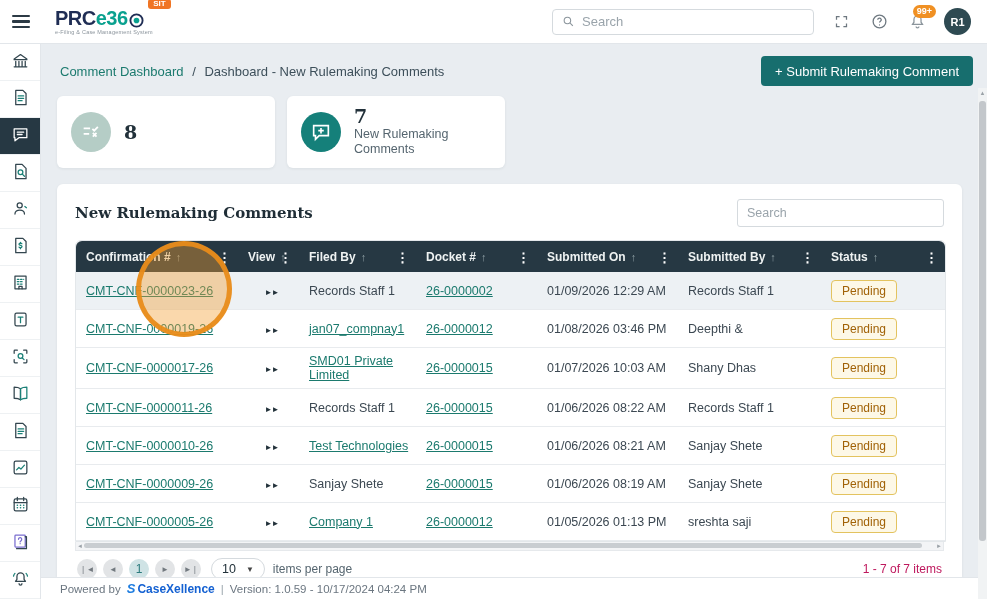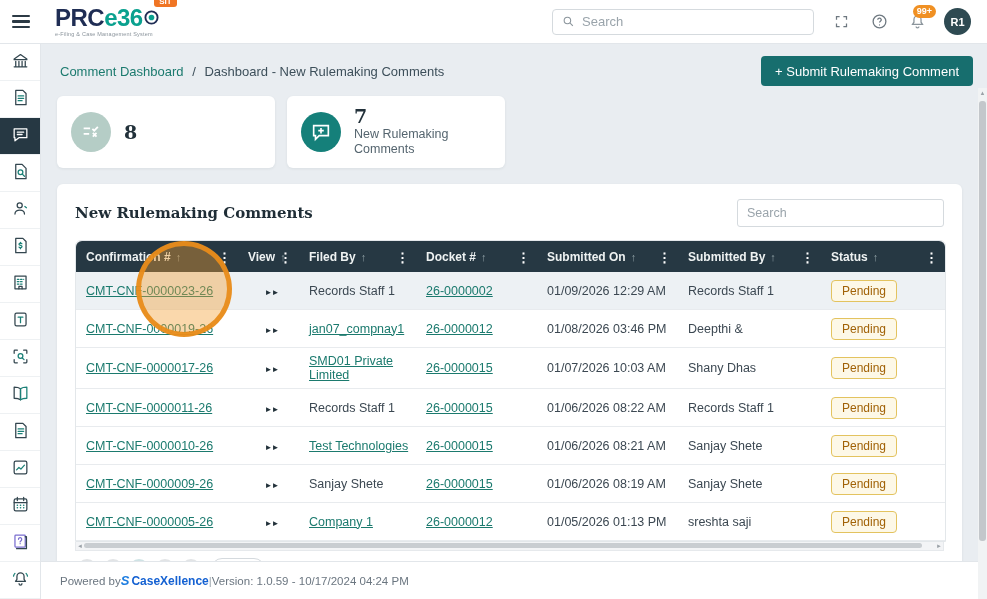--- a/index.html
+++ b/index.html
@@ -5,21 +5,21 @@
   * { margin:0; padding:0; box-sizing:border-box; }
   html,body { width:987px; height:599px; overflow:hidden; }
   body { font-family:"Liberation Sans", sans-serif; background:#e9edf1; color:#3c4852; position:relative; }
 
   
   .topbar { position:absolute; top:0; left:0; right:0; height:44px; background:#fff;
             border-bottom:1px solid #e2e6ea; display:flex; align-items:center; z-index:30; }
   .hamburger { width:41px; display:flex; flex-direction:column; gap:3px; align-items:center; cursor:pointer; }
   .hamburger span { display:block; width:18px; height:2.5px; background:#2c3a45; border-radius:1px; }
   .logo-wrap { margin-left:14px; position:relative; display:flex; flex-direction:column; line-height:1; }
-  .logo-line { display:flex; align-items:center; font-weight:bold; font-size:24px; letter-spacing:-0.5px; }
+  .logo-line { display:flex; align-items:flex-end; font-weight:bold; font-size:20px; letter-spacing:-0.5px; }
   .logo-prefix { color:#1f2d54; }
   .logo-mid { color:#0aa18f; }
   .logo-orb { width:15px; height:15px; margin-left:1px; }
   .logo-tagline { font-size:5.5px; color:#8a939b; margin-top:2px; letter-spacing:.2px; }
   .env-badge { position:absolute; top:-9px; right:-18px; background:#f07524; color:#fff;
                font-size:8px; font-weight:bold; padding:1px 5px; border-radius:3px; }
   .topbar-right { margin-left:auto; display:flex; align-items:center; gap:16px; padding-right:16px; }
   .top-search { display:flex; align-items:center; gap:7px; width:262px; height:26px;
                 border:1px solid #d5dade; border-radius:4px; padding:0 9px; background:#fff; }
   .top-search svg { flex:0 0 auto; }
@@ -94,23 +94,23 @@
   .pg-btn { width:20px; height:20px; border-radius:50%; background:#e2e4e6; color:#72797f; border:none;
             font-size:8px; display:flex; align-items:center; justify-content:center; margin-right:6px; cursor:pointer; }
   .pg-btn.current { background:#cfe3e5; color:#2a7a7d; font-size:12px; font-family:"Liberation Sans",sans-serif; }
   .pg-size { height:22px; border:1px solid #d5dade; border-radius:11px; background:#fff; display:flex;
              align-items:center; gap:10px; padding:0 10px; margin:0 8px 0 4px; font-size:12.5px; color:#22313a; cursor:pointer; }
   .pg-size .caret { font-size:8px; color:#444; }
   .pg-label { font-size:12px; color:#55656f; }
   .pg-range { margin-left:auto; font-size:12px; color:#be185d; }
 
   
-  .footer { position:absolute; left:41px; right:0; bottom:0; height:38px; background:#fff;
+  .footer { position:absolute; left:41px; right:0; bottom:0; height:22px; background:#fff;
             border-top:1px solid #e2e6ea; display:flex; align-items:center; padding-left:19px;
-            font-size:11.5px; color:#6b7680; z-index:25; }
+            font-size:11.5px; color:#6b7680; z-index:25; gap:6px; }
   .cx-brand { color:#1461d2; font-weight:bold; font-size:12px; display:flex; align-items:center; gap:2px; }
   .cx-s { font-style:italic; font-weight:bold; color:#1e7de0; font-size:13px; }
   .foot-sep { color:#9aa4ab; }
 
   
   .vscroll { position:absolute; top:88px; right:0; bottom:0; width:9px; background:#f1f3f4; z-index:40; }
   .vscroll .up { position:absolute; top:2px; left:0; width:9px; text-align:center; font-size:6px; color:#9aa1a7; }
   .vscroll .thumb { position:absolute; top:13px; left:1px; width:7px; height:440px; background:#c3c7cb; border-radius:3px; }
 
   .click-indicator { position:absolute; left:136px; top:241px; width:96px; height:96px; border-radius:50%;

